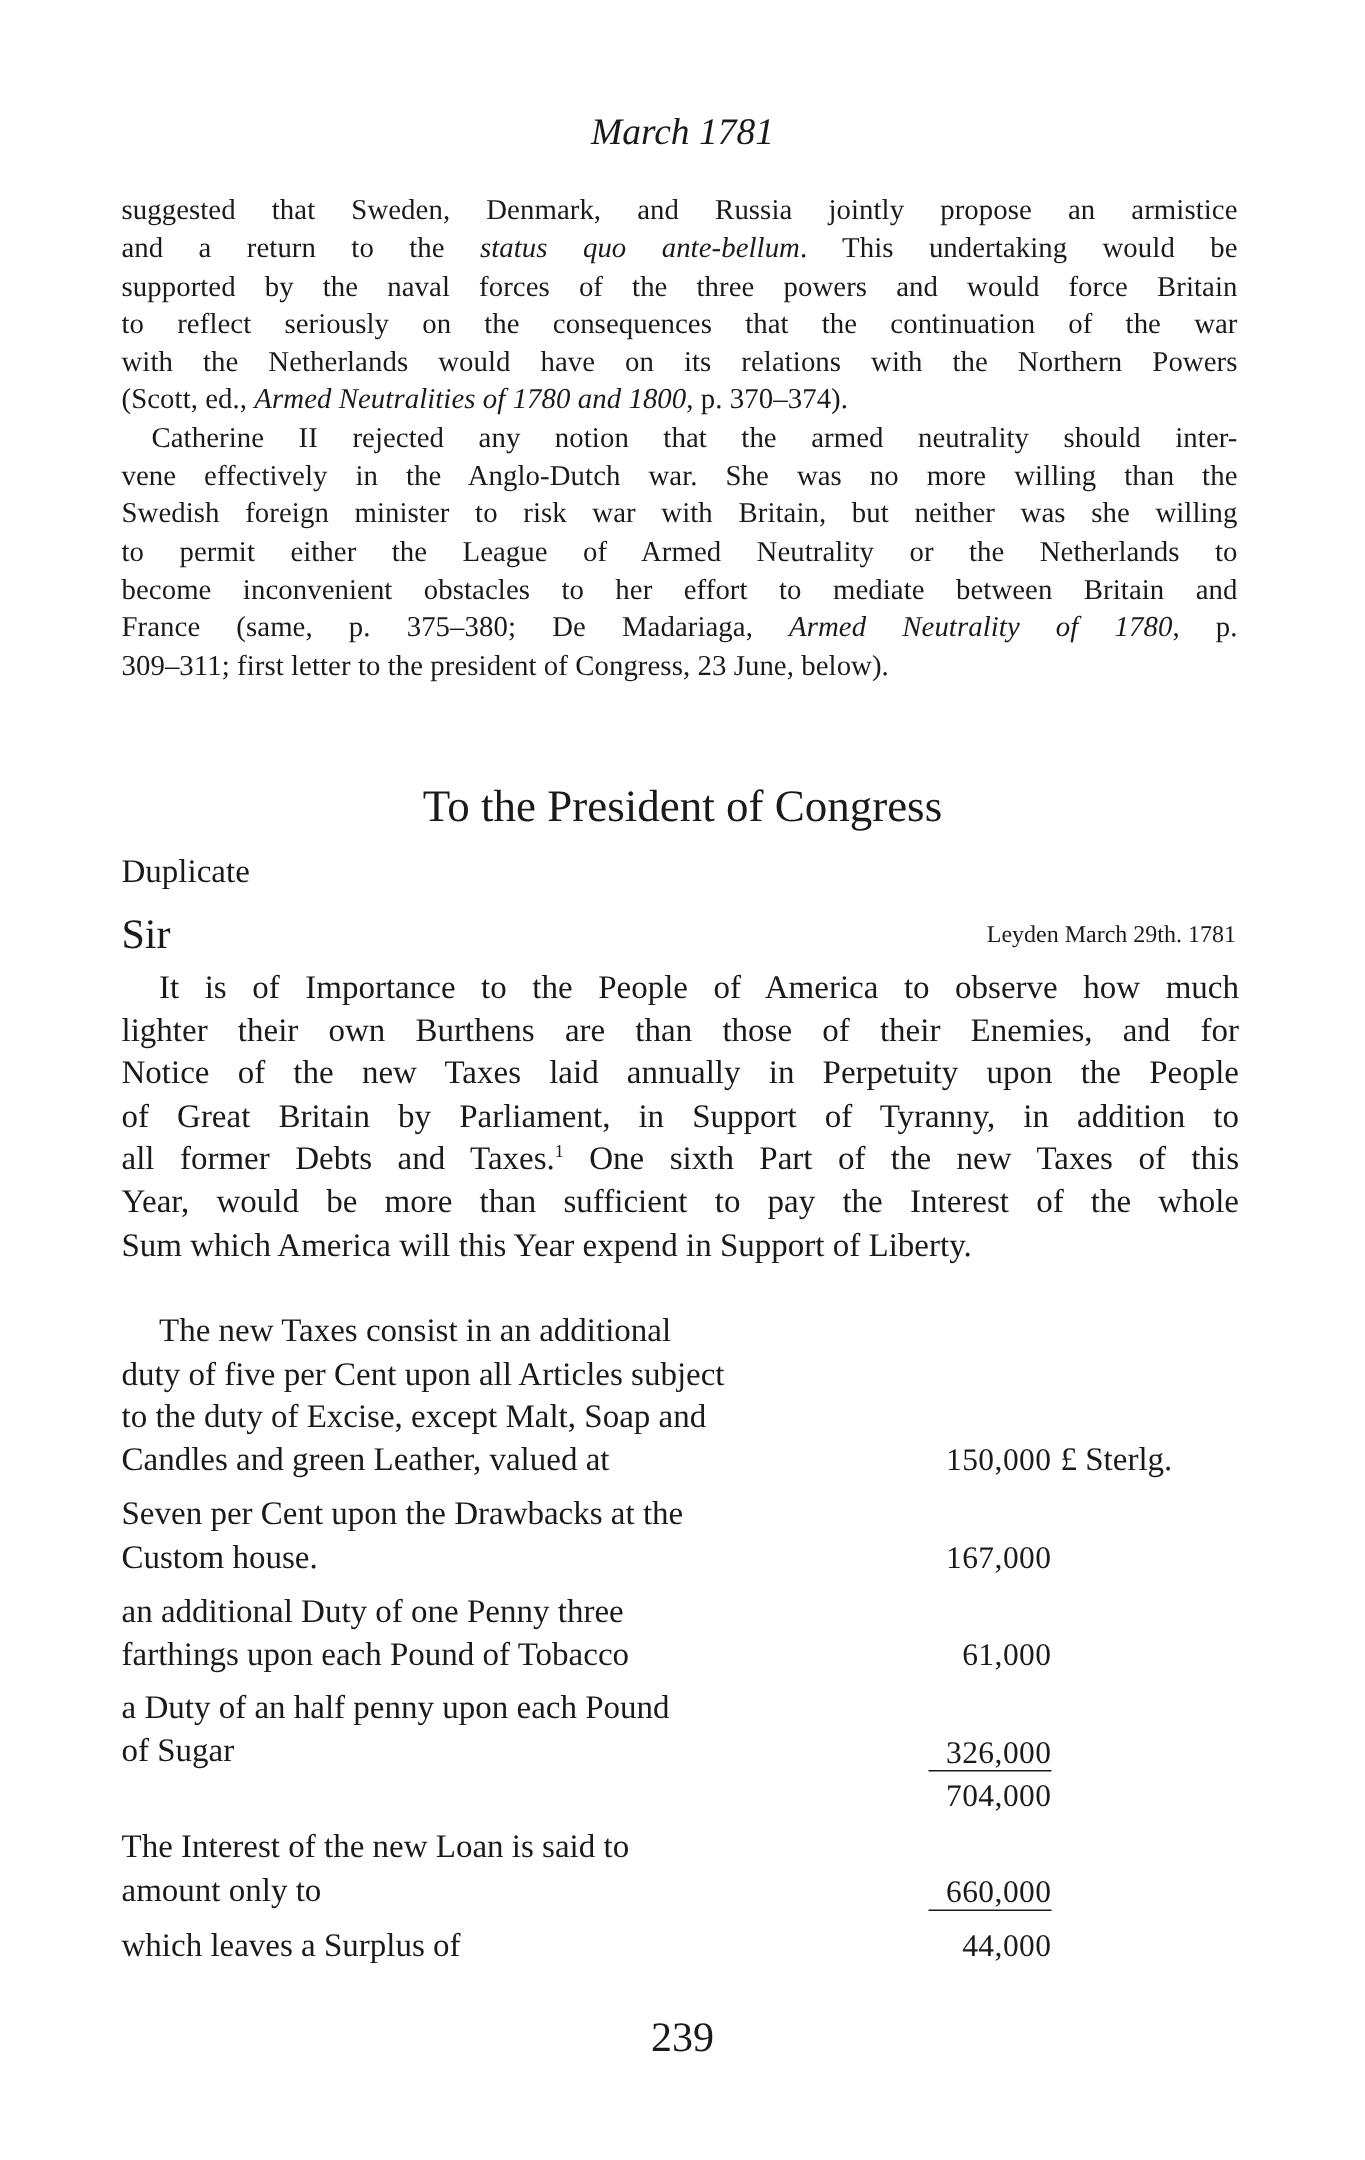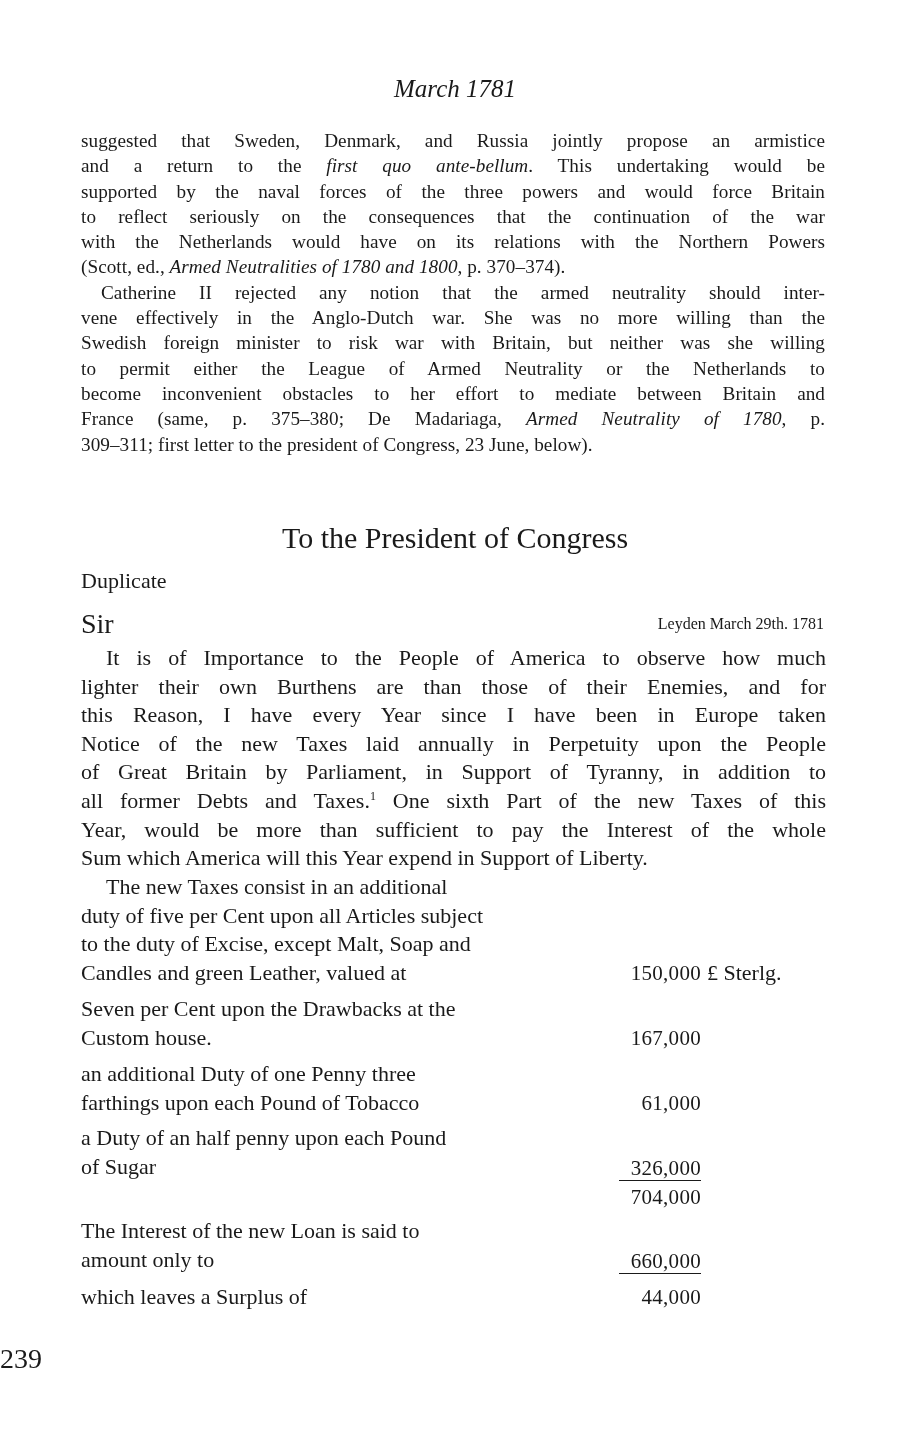--- a/index.html
+++ b/index.html
@@ -39,32 +39,32 @@
     .tax-row { left: 81px; width: 745px; font-size: 22px; line-height: 28.6px; }
     .tax-desc { position: absolute; left: 0; top: 0; width: 510px; }
     .tax-desc span { display: block; white-space: nowrap; }
     .tax-desc span.indent { padding-left: 25px; }
     .tax-amt {
       position: absolute; left: 608px; width: 92px; text-align: right;
       font-size: 21px; letter-spacing: 0.3px;
     }
     .tax-amt.ul { border-bottom: 1.5px solid #1a1a1a; line-height: 24px; }
     .unit { position: absolute; left: 706px; font-size: 22px; white-space: nowrap; }
-    .folio { top: 1342px; left: 0; width: 910px; font-size: 28px; line-height: 34px; }
+    .folio { top: 1342px; left: 0; width: 910px; text-align: center; font-size: 28px; line-height: 34px; }
     i { font-style: italic; }
   </style>
 </head>
 <body>
 
 <div class="abs running-head">March 1781</div>
 
 <div class="abs note-block">
   <p>
     <span class="line">suggested that Sweden, Denmark, and Russia jointly propose an armistice</span>
-    <span class="line"><span>and a return to the </span><i>first quo ante-bellum</i><span>. This undertaking would be</span></span>
+    <span class="line"><span>and a return to the </span><i>status quo ante-bellum</i><span>. This undertaking would be</span></span>
     <span class="line">supported by the naval forces of the three powers and would force Britain</span>
     <span class="line">to reflect seriously on the consequences that the continuation of the war</span>
     <span class="line">with the Netherlands would have on its relations with the Northern Powers</span>
     <span class="line last"><span>(Scott, ed., </span><i>Armed Neutralities of 1780 and 1800</i><span>, p. 370–374).</span></span>
   </p>
   <p>
     <span class="line" style="padding-left:20px">Catherine II rejected any notion that the armed neutrality should inter-</span>
     <span class="line">vene effectively in the Anglo-Dutch war. She was no more willing than the</span>
     <span class="line">Swedish foreign minister to risk war with Britain, but neither was she willing</span>
     <span class="line">to permit either the League of Armed Neutrality or the Netherlands to</span>
@@ -75,21 +75,20 @@
 </div>
 
 <div class="abs heading">To the President of Congress</div>
 <div class="abs dup">Duplicate</div>
 <div class="abs salut">Sir</div>
 <div class="abs dateline">Leyden March 29th. 1781</div>
 
 <div class="abs letter-block">
   <span class="line indent">It is of Importance to the People of America to observe how much</span>
   <span class="line">lighter their own Burthens are than those of their Enemies, and for</span>
-  <span class="line">this Reason, I have every Year since I have been in Europe taken</span>
   <span class="line">Notice of the new Taxes laid annually in Perpetuity upon the People</span>
   <span class="line">of Great Britain by Parliament, in Support of Tyranny, in addition to</span>
   <span class="line"><span>all former Debts and Taxes.</span><sup class="fn">1</sup><span> One sixth Part of the new Taxes of this</span></span>
   <span class="line">Year, would be more than sufficient to pay the Interest of the whole</span>
   <span class="line last">Sum which America will this Year expend in Support of Liberty.</span>
 </div>
 
 <div class="abs tax-row" style="top:873px; height:116px;">
   <div class="tax-desc">
     <span class="indent">The new Taxes consist in an additional</span>

